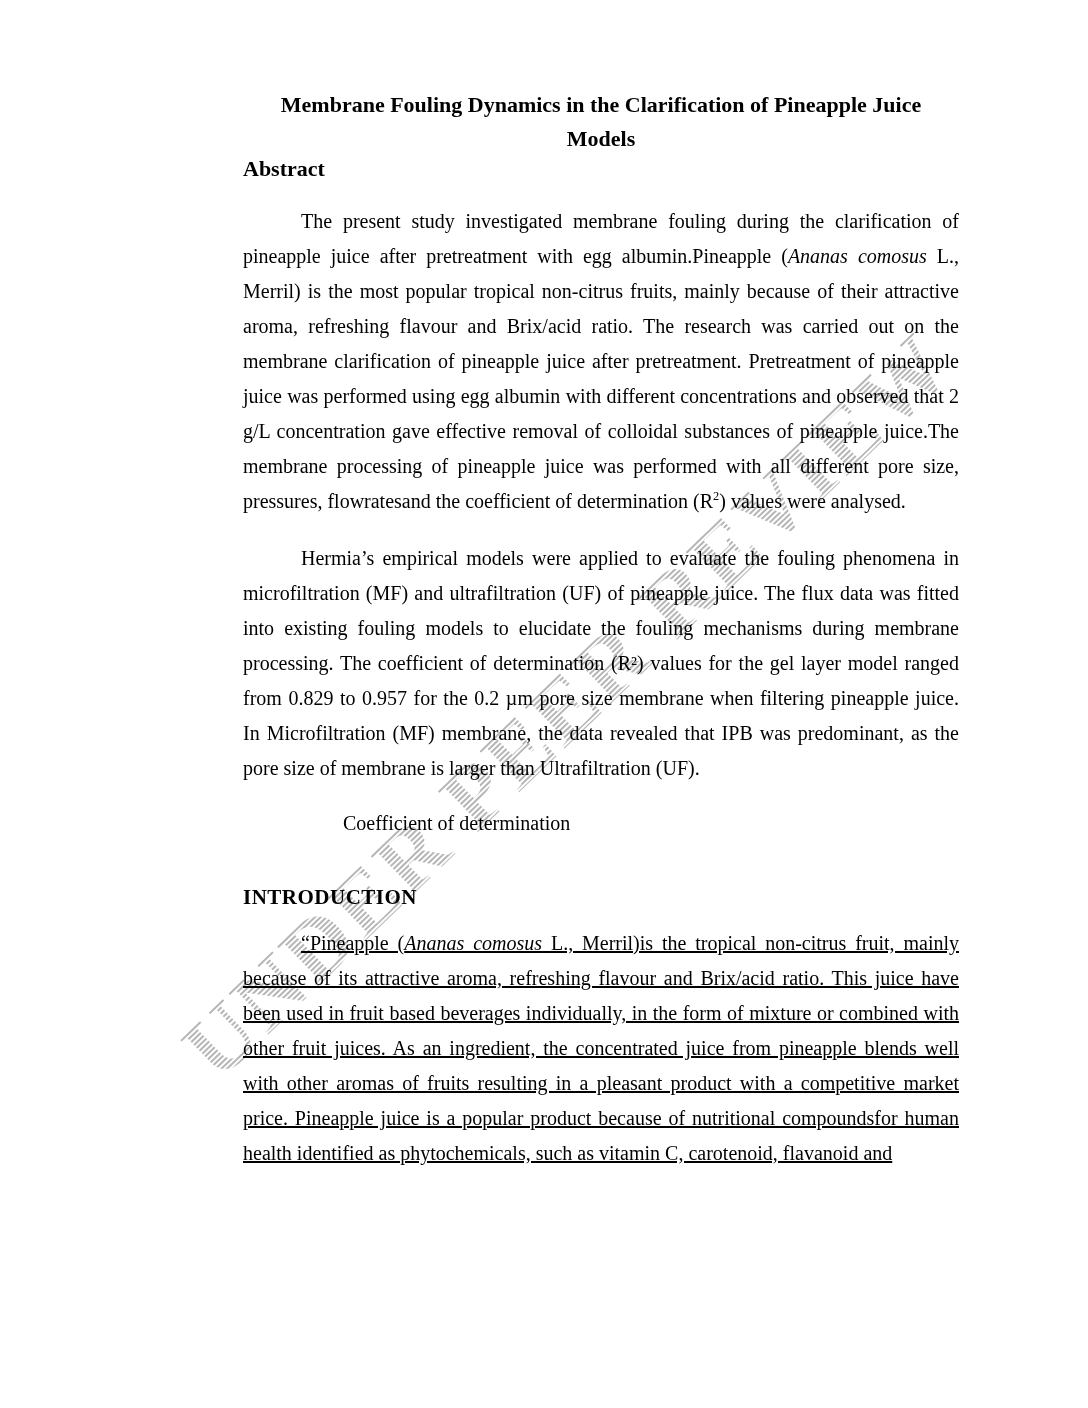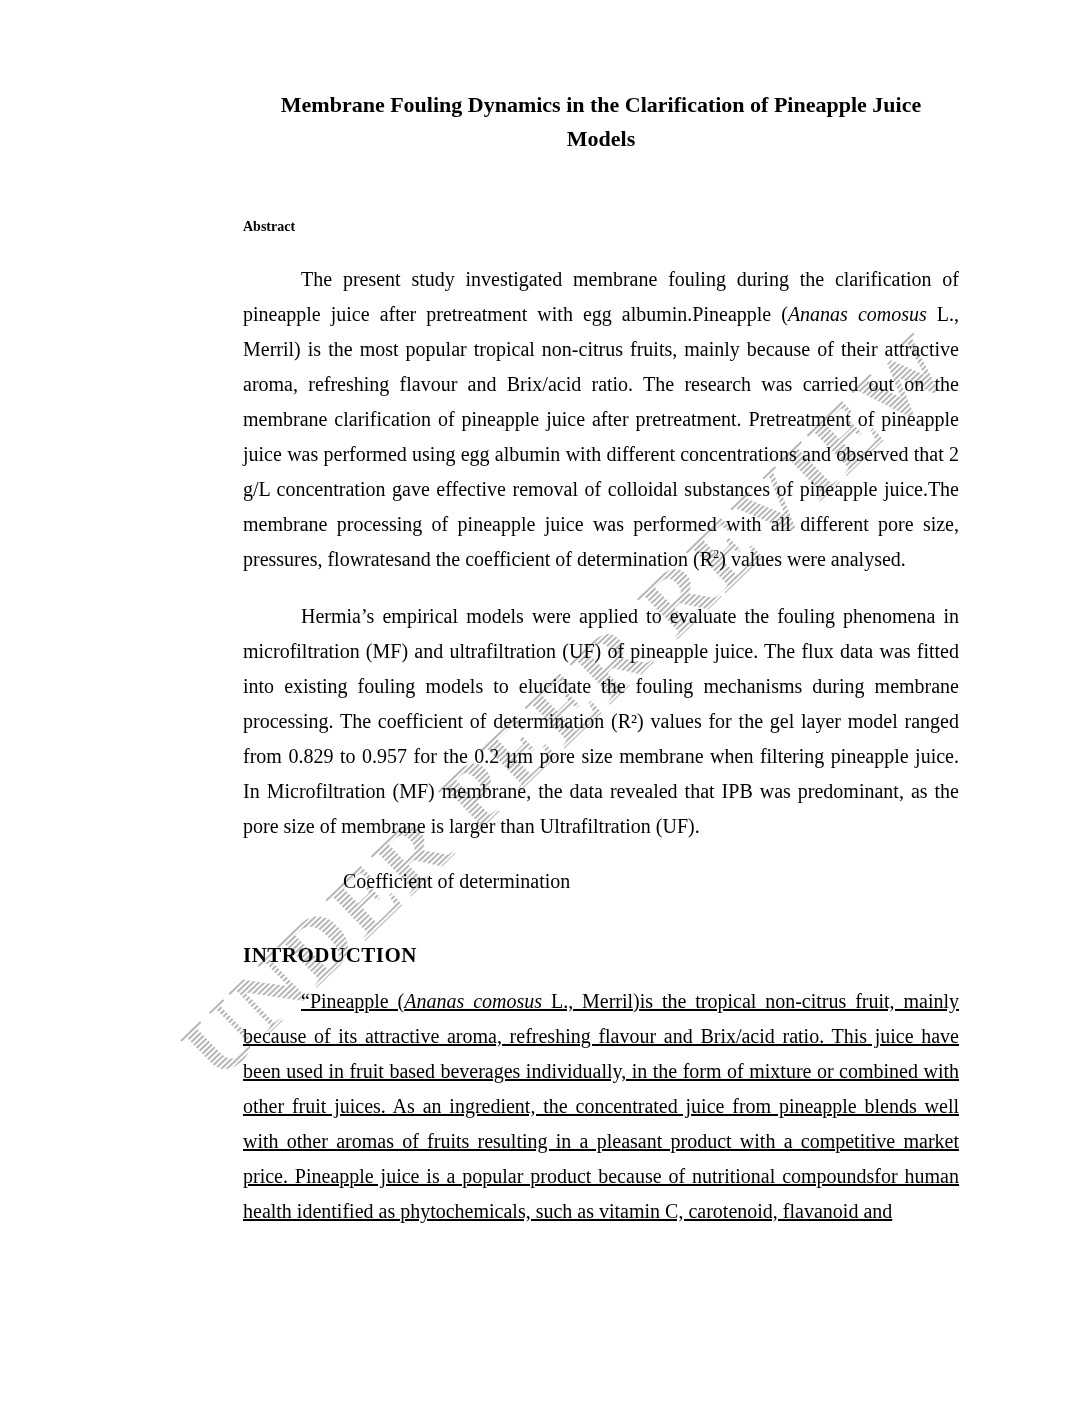--- a/index.html
+++ b/index.html
@@ -51,23 +51,22 @@
     z-index: 1;
   }
   .title-block {
     text-align: center;
     font-weight: bold;
     font-size: 22px;
     line-height: 34px;
   }
   .section-heading {
     font-weight: bold;
-    font-size: 14px;
+    font-size: 22px;
     line-height: 26px;
-    margin-top: 58px;
   }
   .body-para {
     font-size: 20px;
     line-height: 35px;
     text-align: justify;
     text-indent: 58px;
     margin-top: 22px;
   }
   .body-para.second {
   }

